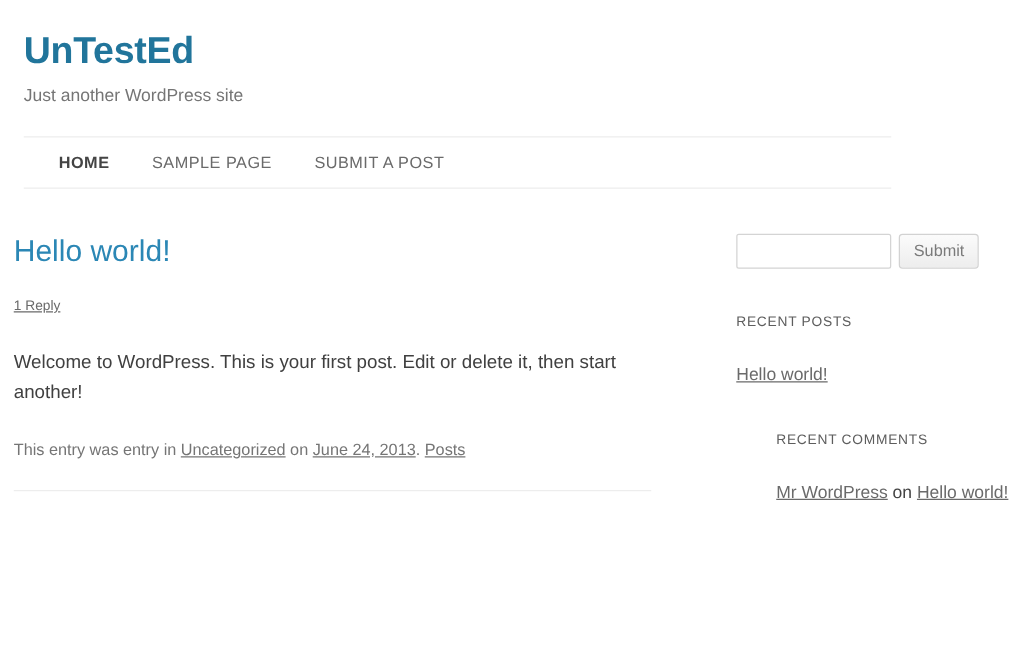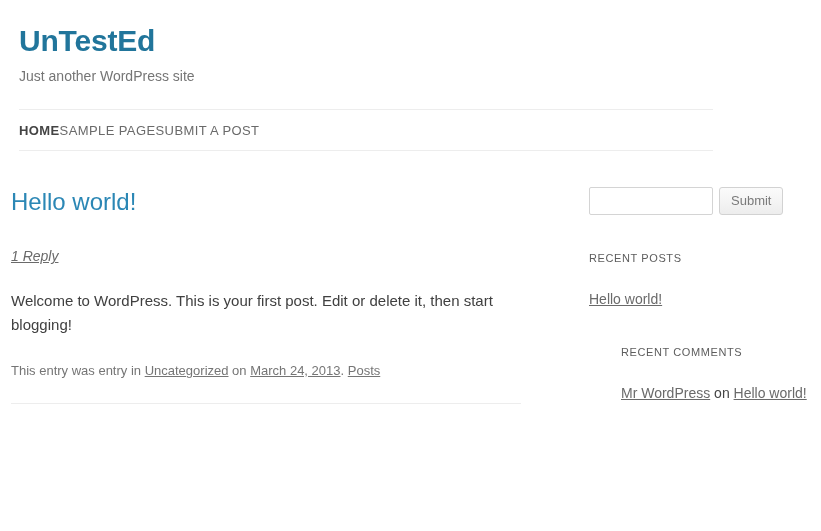--- a/index.html
+++ b/index.html
@@ -58,33 +58,35 @@
     padding: 0;
     height: 40px;
     display: flex;
     align-items: center;
   }
   .nav-menu li {
     margin: 0;
     padding: 0;
   }
   .nav-menu li + li {
+    margin-left: 34px;
   }
   .nav-menu a {
     display: inline-block;
     font-size: 13px;
     line-height: 16px;
     letter-spacing: 0.4px;
     color: #6a6a6a;
     text-decoration: none;
     text-transform: uppercase;
   }
   .nav-menu li.current a {
     color: #444444;
     font-weight: bold;
+    margin-left: 28px;
   }
 
   
   .site-content {
     display: flex;
     align-items: flex-start;
     padding: 0 11px;
     margin-top: 36px;
   }
   .content-area {
@@ -102,24 +104,23 @@
     margin: 0;
     font-size: 24px;
     line-height: 30px;
     font-weight: normal;
   }
   .entry-title a {
     color: #2b87b5;
     text-decoration: none;
   }
   .comments-link {
-    margin-top: 31px;
-    font-size: 14px;
+    margin-top: 20px;
+    font-size: 11px;
     line-height: 16px;
-    font-style: italic;
   }
   .comments-link a {
     color: #6a6a6a;
     text-decoration: underline;
   }
   .entry-content p {
     margin: 25px 0 0 0;
     font-size: 15px;
     line-height: 24px;
     color: #404040;
@@ -242,24 +243,24 @@
 
     <main class="content-area">
       <article>
         <h1 class="entry-title">
           <a href="#">Hello world!</a>
         </h1>
         <div class="comments-link">
           <a href="#">1 Reply</a>
         </div>
         <div class="entry-content">
-          <p>Welcome to WordPress. This is your first post. Edit or delete it, then start blogging!</p>
+          <p>Welcome to WordPress. This is your first post. Edit or delete it, then start another!</p>
         </div>
         <div class="entry-meta">
-          <span>This entry was entry in </span><a href="#">Uncategorized</a><span> on </span><a href="#">March 24, 2013</a><span>. </span><a href="#">Posts</a>
+          <span>This entry was entry in </span><a href="#">Uncategorized</a><span> on </span><a href="#">June 24, 2013</a><span>. </span><a href="#">Posts</a>
         </div>
         <hr class="post-divider">
       </article>
     </main>
 
     <aside class="sidebar">
 
       <div class="widget">
         <form class="search-form">
           <input class="search-field" type="text" placeholder="" style="">

